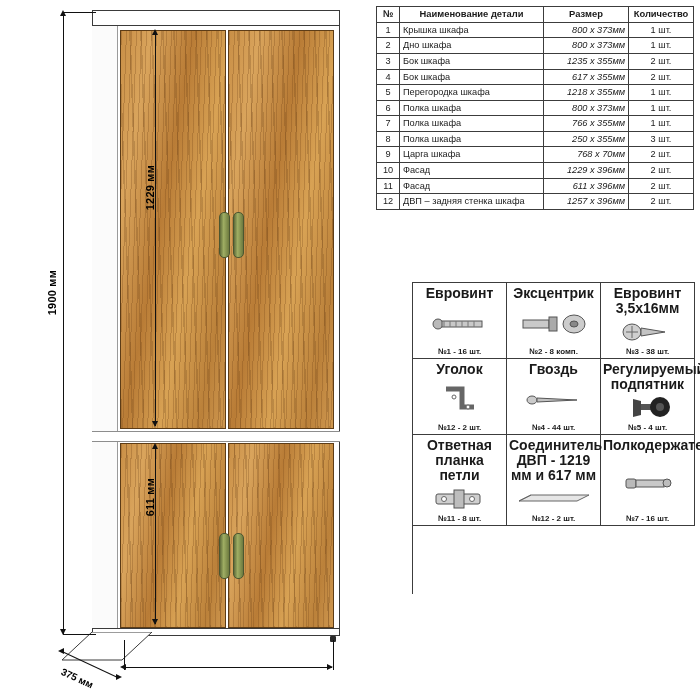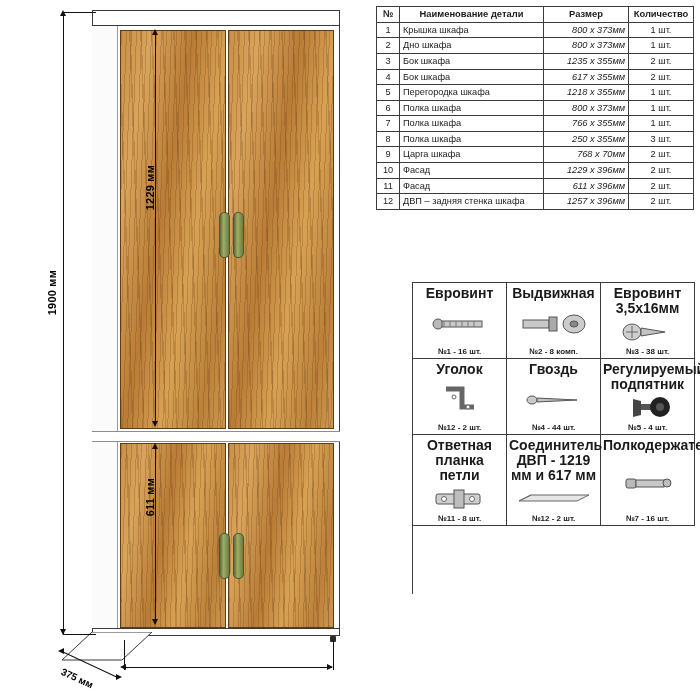--- a/index.html
+++ b/index.html
@@ -234,21 +234,21 @@
       <div class="art">
         <svg width="60" height="22">
           <circle cx="8" cy="11" r="5" fill="#b9b9b9" stroke="#555"></circle>
           <rect x="12" y="8" width="40" height="6" fill="#c9c9c9" stroke="#555"></rect>
           <path d="M14 8 l0 6 M20 8 l0 6 M26 8 l0 6 M32 8 l0 6 M38 8 l0 6 M44 8 l0 6" stroke="#777"></path>
         </svg>
       </div>
       <div class="c">№1 - 16 шт.</div>
     </div>
     <div class="hw">
-      <div class="t">Выдвижная</div>
+      <div class="t">Эксцентрик</div>
       <div class="art">
         <svg width="70" height="26">
           <rect x="4" y="9" width="26" height="8" fill="#c9c9c9" stroke="#555"></rect>
           <rect x="30" y="6" width="8" height="14" fill="#aaa" stroke="#555"></rect>
           <ellipse cx="55" cy="13" rx="11" ry="9" fill="#ccc" stroke="#555"></ellipse>
           <ellipse cx="55" cy="13" rx="4" ry="3" fill="#888" stroke="#555"></ellipse>
         </svg>
       </div>
       <div class="c">№2 - 8 комп.</div>
     </div>

